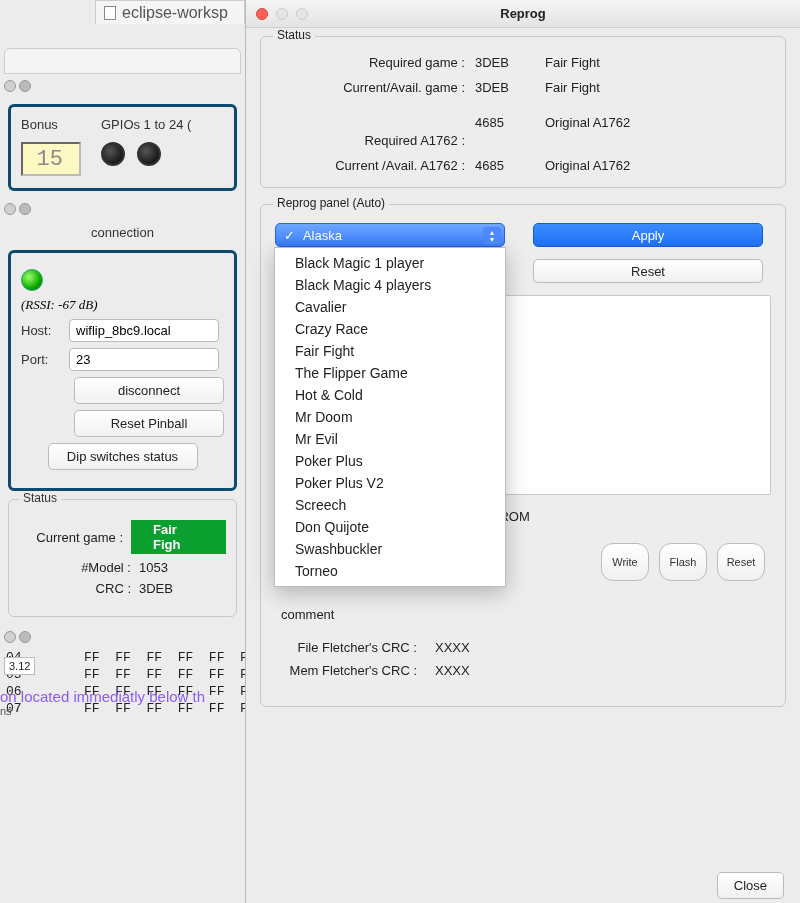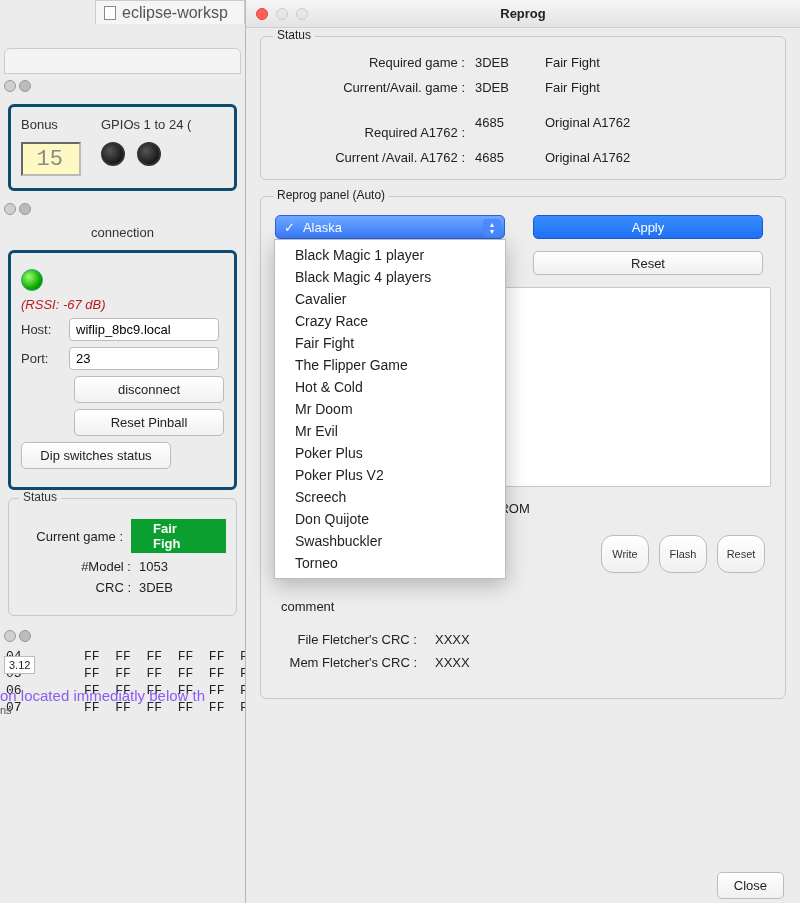--- a/index.html
+++ b/index.html
@@ -54,21 +54,21 @@
   .num-disp {
     width:60px; height:34px;
     background:#fef9c3; border:2px inset #bbb;
     display:flex; align-items:center; justify-content:flex-end;
     padding-right:16px;
     font-family:"Courier New",monospace; font-size:22px; color:#8a8a8a;
   }
   .gpio { width:24px; height:24px; border-radius:50%; background:radial-gradient(circle at 35% 35%, #555, #000); border:2px solid #333;}
   .centered-title { text-align:center; font-size:13px; color:#333; padding:4px 0;}
   .led-green { width:22px; height:22px; border-radius:50%; background:radial-gradient(circle at 35% 35%, #9bff6e, #0eaa00 60%, #056600); border:1px solid #2a6;}
-  .italic { font-style:italic; color:#b91c1c;}
+  .italic { font-style:italic; color:#000000;font-family:Liberation Serif, serif;}
   input[type=text].txt {
     border:1px solid #bbb; border-radius:4px;
     padding:3px 6px; font-size:13px; background:#fff;
     width:150px;
   }
   .btn {
     border:1px solid #bbb; border-radius:5px;
     background:linear-gradient(#fff,#f1f1f1);
     padding:5px 10px; font-size:13px; color:#222;
     text-align:center; cursor:default;
@@ -267,21 +267,21 @@
     <div class="row">
       <span class="label" style="width:40px;">Port:</span>
       <input type="text" class="txt" value="23" style="">
     </div>
     <div class="row" style="justify-content:flex-end;">
       <span class="btn btn-wide">disconnect</span>
     </div>
     <div class="row" style="justify-content:flex-end;">
       <span class="btn btn-wide">Reset Pinball</span>
     </div>
-    <div class="row" style="justify-content:flex-start;">
+    <div class="row" style="justify-content:center;">
       <span class="btn btn-wide">Dip switches status</span>
     </div>
   </div>
 
   <div class="status-box">
     <span class="group-title">Status</span>
     <div class="kv">
       <span class="k">Current game :</span>
       <span class="badge-green">Fair Figh</span>
     </div>
@@ -330,21 +330,21 @@
       <span class="panel-title">Status</span>
       <div class="status-table">
         <span class="k">Required game :</span>
         <span>3DEB</span>
         <span>Fair Fight</span>
 
         <span class="k">Current/Avail. game :</span>
         <span>3DEB</span>
         <span>Fair Fight</span>
 
-        <span class="k" style="margin-top:20px;">Required A1762 :</span>
+        <span class="k" style="margin-top:28px;">Required A1762 :</span>
         <span style="margin-top:10px;">4685</span>
         <span style="margin-top:10px;">Original A1762</span>
 
         <span class="k">Current /Avail. A1762 :</span>
         <span>4685</span>
         <span>Original A1762</span>
       </div>
     </div>
 
     <div class="panel" style="padding-bottom:20px;">

